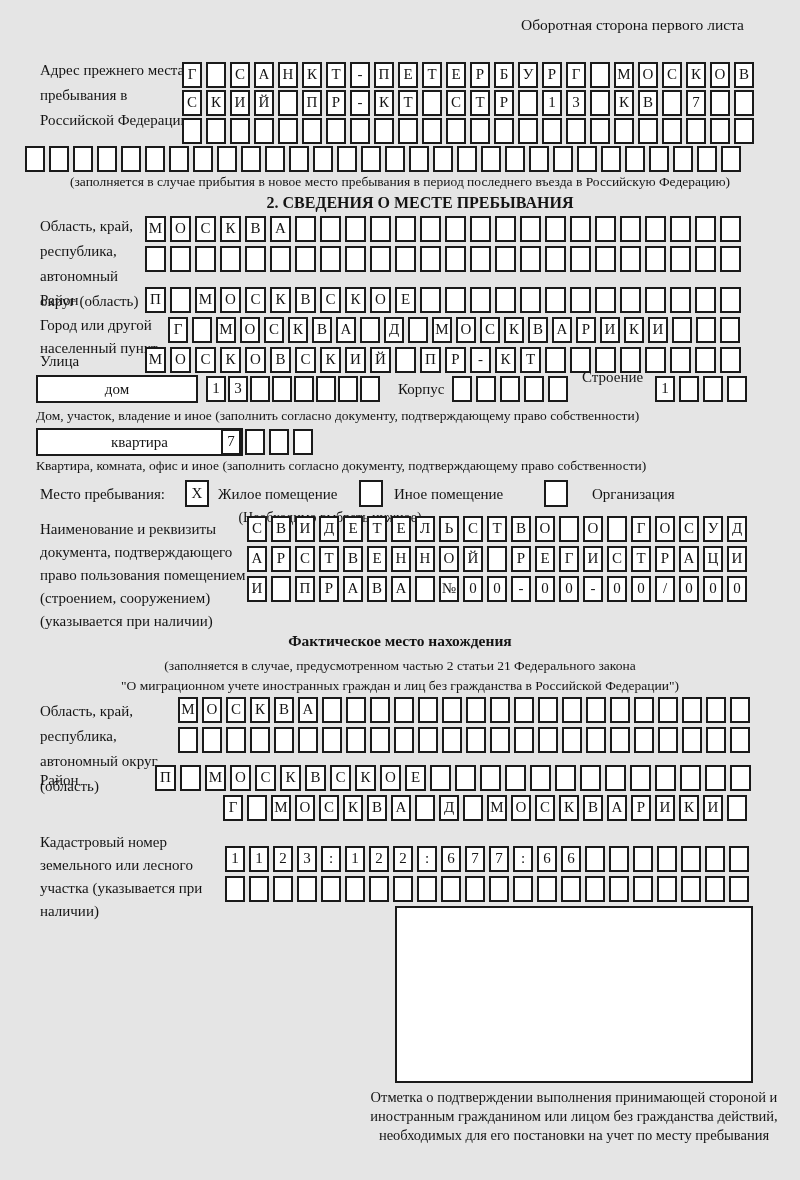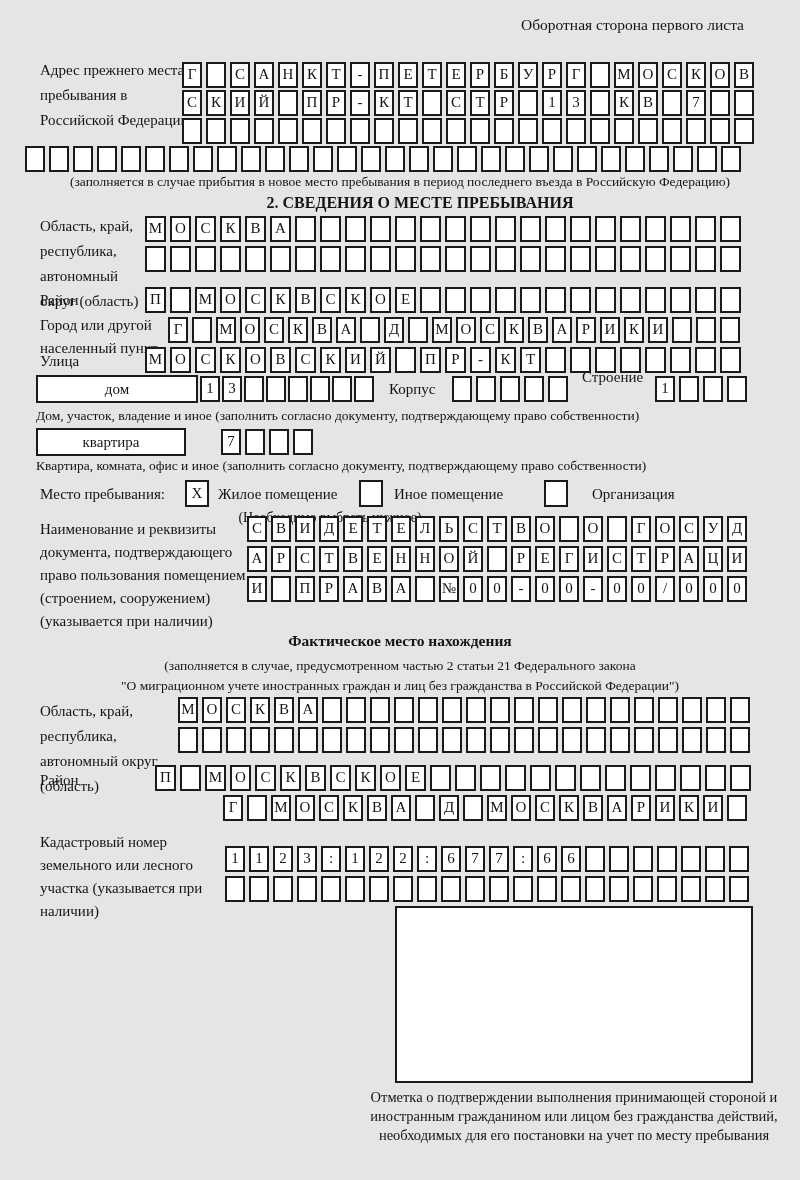--- a/index.html
+++ b/index.html
@@ -46,28 +46,28 @@
   <div class="abs label" style="left:40px;top:288px;">Район</div>
   <div class="grid p25" style="left:145px;top:287px;"><span class="cell">П</span><span class="cell"></span><span class="cell">М</span><span class="cell">О</span><span class="cell">С</span><span class="cell">К</span><span class="cell">В</span><span class="cell">С</span><span class="cell">К</span><span class="cell">О</span><span class="cell">Е</span><span class="cell"></span><span class="cell"></span><span class="cell"></span><span class="cell"></span><span class="cell"></span><span class="cell"></span><span class="cell"></span><span class="cell"></span><span class="cell"></span><span class="cell"></span><span class="cell"></span><span class="cell"></span><span class="cell"></span></div>
 
   <div class="abs label" style="left:40px;top:314px;width:132px;line-height:23px;">Город или другой населенный пункт</div>
   <div class="grid" style="left:168px;top:317px;"><span class="cell">Г</span><span class="cell"></span><span class="cell">М</span><span class="cell">О</span><span class="cell">С</span><span class="cell">К</span><span class="cell">В</span><span class="cell">А</span><span class="cell"></span><span class="cell">Д</span><span class="cell"></span><span class="cell">М</span><span class="cell">О</span><span class="cell">С</span><span class="cell">К</span><span class="cell">В</span><span class="cell">А</span><span class="cell">Р</span><span class="cell">И</span><span class="cell">К</span><span class="cell">И</span><span class="cell"></span><span class="cell"></span><span class="cell"></span></div>
 
   <div class="abs label" style="left:40px;top:349px;">Улица</div>
   <div class="grid p25" style="left:145px;top:347px;"><span class="cell">М</span><span class="cell">О</span><span class="cell">С</span><span class="cell">К</span><span class="cell">О</span><span class="cell">В</span><span class="cell">С</span><span class="cell">К</span><span class="cell">И</span><span class="cell">Й</span><span class="cell"></span><span class="cell">П</span><span class="cell">Р</span><span class="cell">-</span><span class="cell">К</span><span class="cell">Т</span><span class="cell"></span><span class="cell"></span><span class="cell"></span><span class="cell"></span><span class="cell"></span><span class="cell"></span><span class="cell"></span><span class="cell"></span></div>
 
   <div class="abs wide-box" style="left:36px;top:375px;width:162px;">дом</div>
-  <div class="grid p22" style="left:200px;top:376px;"><span class="cell">1</span><span class="cell">3</span><span class="cell"></span><span class="cell"></span><span class="cell"></span><span class="cell"></span><span class="cell"></span><span class="cell"></span></div>
-  <div class="abs label" style="left:389px;top:377px;">Корпус</div>
+  <div class="grid p22" style="left:206px;top:376px;"><span class="cell">1</span><span class="cell">3</span><span class="cell"></span><span class="cell"></span><span class="cell"></span><span class="cell"></span><span class="cell"></span><span class="cell"></span></div>
+  <div class="abs label" style="left:398px;top:377px;">Корпус</div>
   <div class="grid" style="left:452px;top:376px;"><span class="cell"></span><span class="cell"></span><span class="cell"></span><span class="cell"></span><span class="cell"></span></div>
   <div class="abs label" style="left:582px;top:359px;margin-top:6px;">Строение</div>
   <div class="grid" style="left:655px;top:376px;"><span class="cell">1</span><span class="cell"></span><span class="cell"></span><span class="cell"></span></div>
   <div class="abs caption" style="left:36px;top:408px;">Дом, участок, владение и иное (заполнить согласно документу, подтверждающему право собственности)</div>
 
-  <div class="abs wide-box" style="left:36px;top:428px;width:150px;">квартира</div>
+  <div class="abs wide-box" style="left:36px;top:428px;width:207px;">квартира</div>
   <div class="grid" style="left:221px;top:429px;"><span class="cell">7</span><span class="cell"></span><span class="cell"></span><span class="cell"></span></div>
   <div class="abs caption" style="left:36px;top:458px;">Квартира, комната, офис и иное (заполнить согласно документу, подтверждающему право собственности)</div>
 
   <div class="abs label" style="left:40px;top:482px;">Место пребывания:</div>
   <span class="abs checkbox" style="left:185px;top:480px;">X</span>
   <div class="abs label" style="left:218px;top:482px;">Жилое помещение</div>
   <span class="abs checkbox" style="left:359px;top:480px;"></span>
   <div class="abs label" style="left:394px;top:482px;">Иное помещение</div>
   <span class="abs checkbox" style="left:544px;top:480px;"></span>
   <div class="abs label" style="left:592px;top:482px;">Организация</div>

